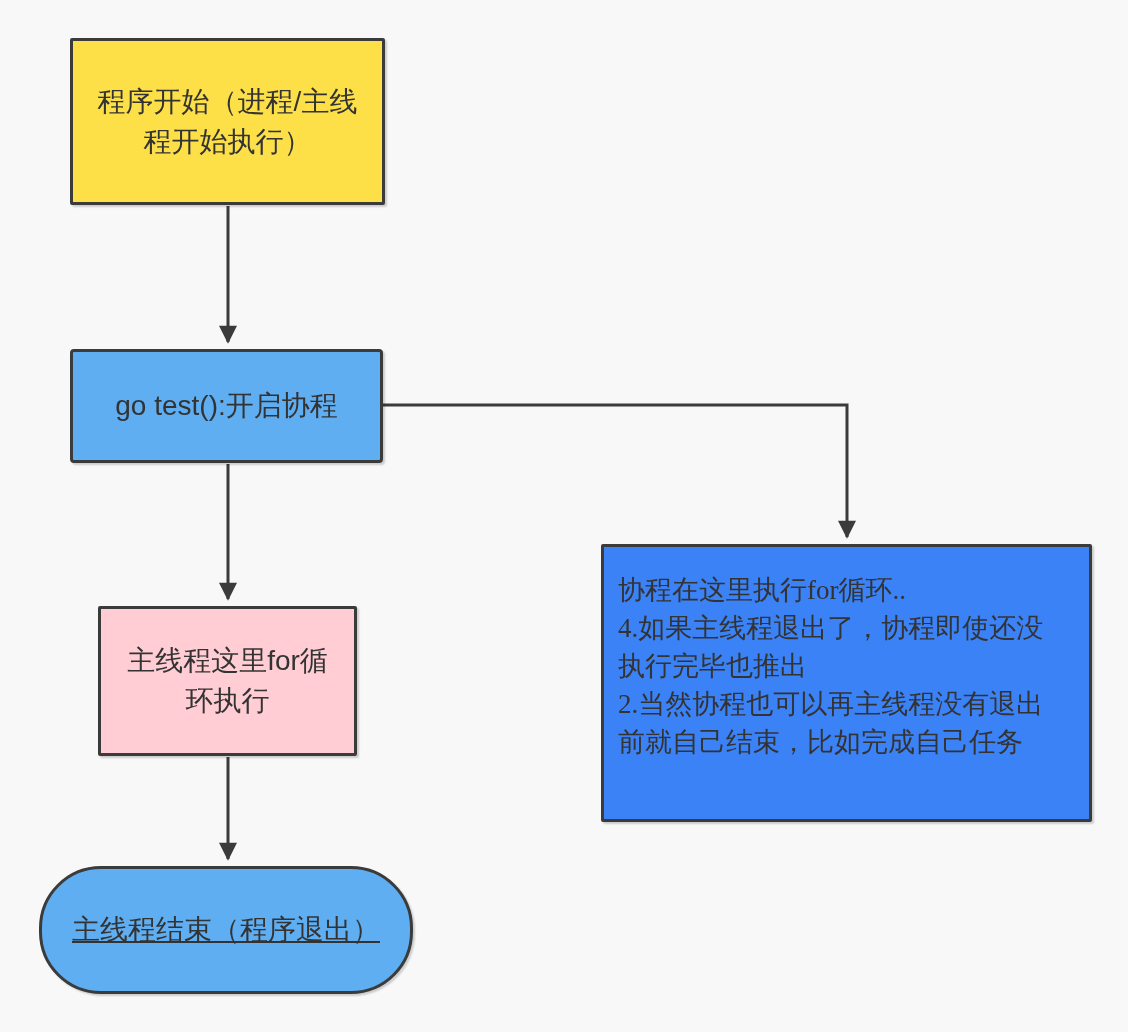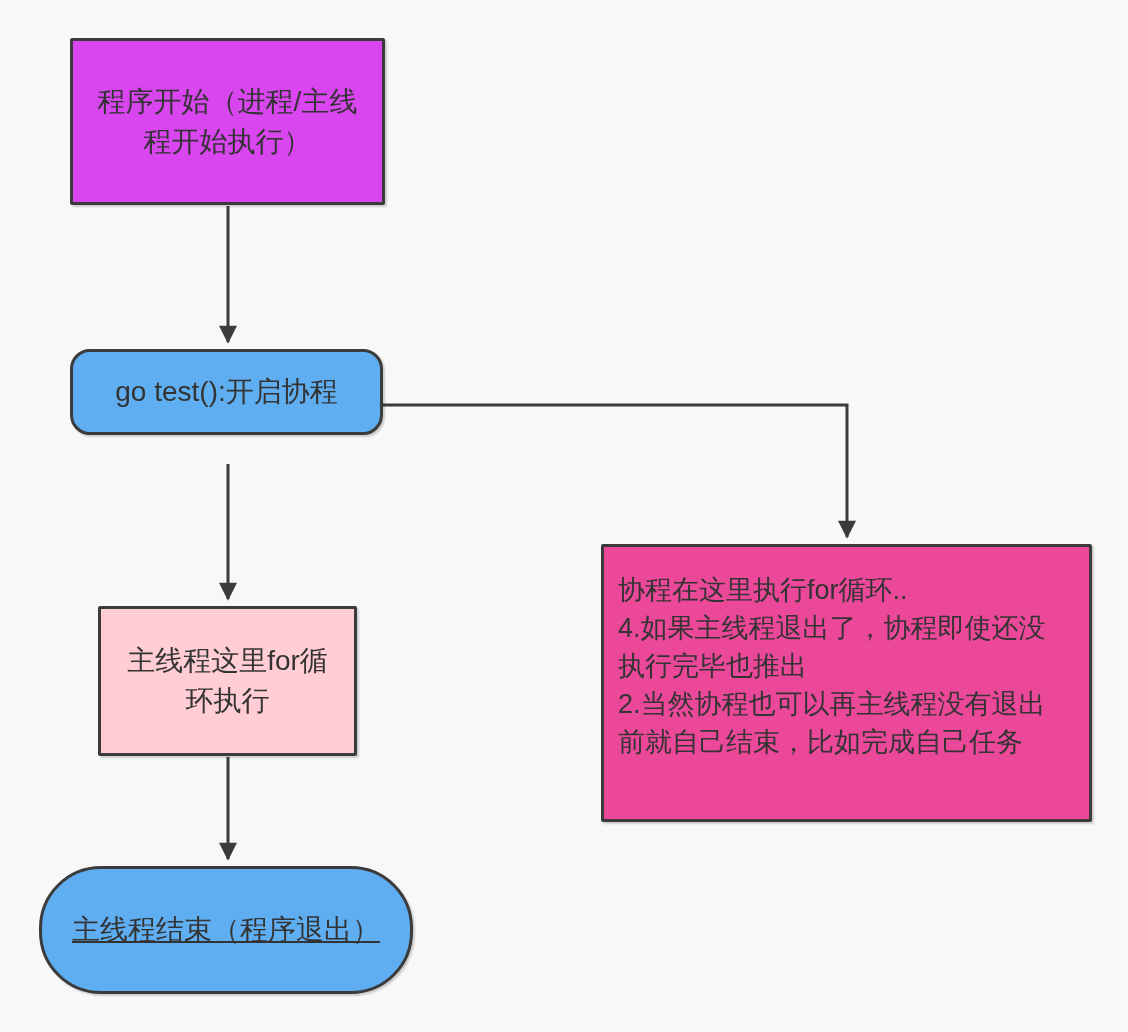--- a/index.html
+++ b/index.html
@@ -43,22 +43,22 @@
     top: 38px;
     width: 315px;
     height: 167px;
     border-radius: 2px;
     padding: 0 20px;
   }
   .node-go {
     left: 70px;
     top: 349px;
     width: 313px;
-    height: 86px;
-    border-radius: 20px;
+    height: 114px;
+    border-radius: 4px;
     padding: 0 12px;
   }
   .node-for {
     left: 98px;
     top: 606px;
     width: 259px;
     height: 150px;
     border-radius: 2px;
     padding: 12px 14px;
   }
@@ -97,35 +97,35 @@
       <marker id="arrowhead" viewBox="0 0 10 10" refX="9" refY="5" markerWidth="7" markerHeight="6" orient="auto-start-reverse">
         <path d="M 0 0 L 10 5 L 0 10 z" fill="#3b3b3b"></path>
       </marker>
     </defs>
     <path d="M 228 206 L 228 342" fill="none" stroke="#3b3b3b" stroke-width="3" marker-end="url(#arrowhead)"></path>
     <path d="M 228 464 L 228 599" fill="none" stroke="#3b3b3b" stroke-width="3" marker-end="url(#arrowhead)"></path>
     <path d="M 228 757 L 228 859" fill="none" stroke="#3b3b3b" stroke-width="3" marker-end="url(#arrowhead)"></path>
     <path d="M 383 405 L 847 405 L 847 537" fill="none" stroke="#3b3b3b" stroke-width="3" marker-end="url(#arrowhead)"></path>
   </svg>
 
-  <div class="node node-start" style="background-color: #d946ef; justify-content: flex-end;">
+  <div class="node node-start" style="background-color: #fde047; justify-content: flex-end;">
     <span>程序开始（进程/主线程开始执行）</span>
   </div>
 
   <div class="node node-go" style="background-color: rgb(95, 174, 242);">
     <span>go test():开启协程</span>
   </div>
 
   <div class="node node-for" style="background-color: rgb(255, 205, 211);">
     <span>主线程这里for循环执行</span>
   </div>
 
   <div class="node node-end" style="background-color: rgb(95, 174, 242);">
     <span>主线程结束（程序退出）</span>
   </div>
 
-  <div class="node node-note" style="background-color: #ec4899;">
+  <div class="node node-note" style="background-color: #3b82f6; font-family: Liberation Serif, serif;">
     <p class="note-line">协程在这里执行for循环..</p>
     <p class="note-line">4.如果主线程退出了，协程即使还没执行完毕也推出</p>
     <p class="note-line">2.当然协程也可以再主线程没有退出前就自己结束，比如完成自己任务</p>
   </div>
 
 </div>
 
 </body></html>

